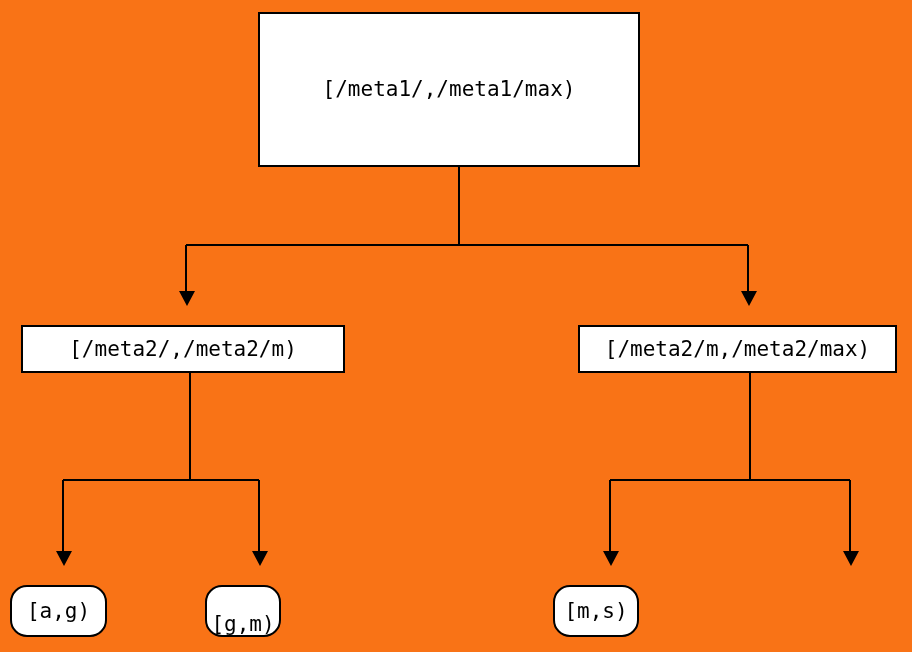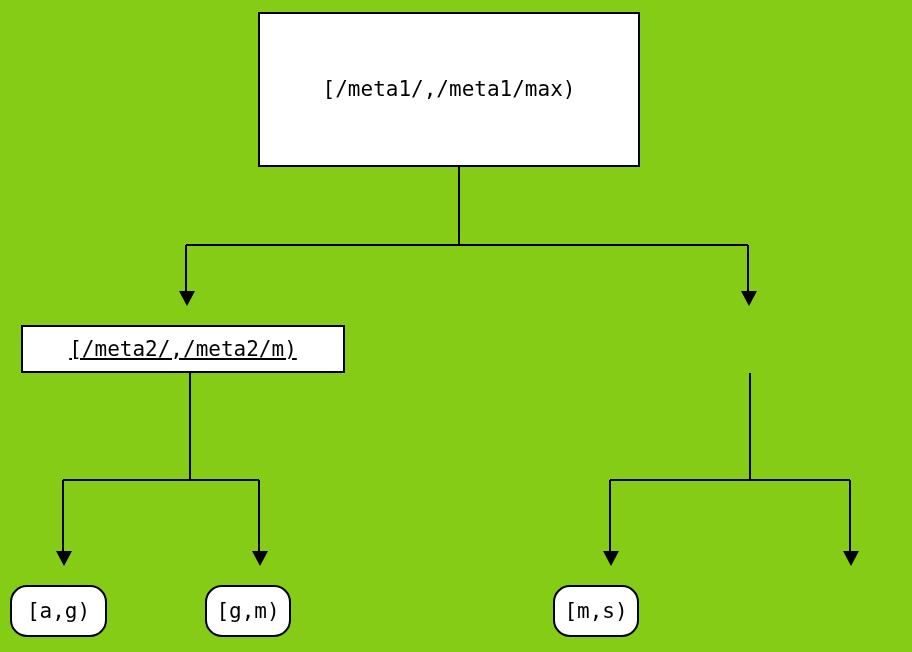--- a/index.html
+++ b/index.html
@@ -11,21 +11,21 @@
     width: 912px;
     height: 652px;
     font-family: "DejaVu Sans Mono", "Liberation Mono", monospace;
     color: #000000;
     overflow: hidden;
   }
   #diagram {
     position: relative;
     width: 912px;
     height: 652px;
-    background: #84cc16;
+    background: #f97316;
   }
   #edges {
     position: absolute;
     left: 0;
     top: 0;
     width: 912px;
     height: 652px;
     pointer-events: none;
   }
   .node {
@@ -51,35 +51,34 @@
     left: 258px;
     top: 12px;
     width: 382px;
     height: 155px;
   }
   .node-l2-left {
     left: 21px;
     top: 325px;
     width: 324px;
     height: 48px;
-    text-decoration: underline;
   }
   .node-l2-right {
     left: 578px;
     top: 325px;
     width: 319px;
     height: 48px;
   }
   .node-leaf {
     top: 585px;
     height: 52px;
     border-radius: 17px;
   }
   .leaf-ag   { left: 10px;  width: 97px; }
-  .leaf-gm   { left: 205px; width: 86px; }
+  .leaf-gm   { left: 205px; width: 76px; align-items: flex-end; }
   .leaf-ms   { left: 553px; width: 86px; }
   .leaf-smax { left: 779px; width: 118px; }
 </style>
 </head>
 <body>
 
 <div id="diagram">
 
   <svg id="edges" viewBox="0 0 912 652" width="912" height="652" xmlns="http://www.w3.org/2000/svg">
 
@@ -112,20 +111,23 @@
   </svg>
 
   <div class="node node-root">
     <span class="node-label">[/meta1/,/meta1/max)</span>
   </div>
 
   <div class="node node-l2-left">
     <span class="node-label">[/meta2/,/meta2/m)</span>
   </div>
 
+  <div class="node node-l2-right">
+    <span class="node-label">[/meta2/m,/meta2/max)</span>
+  </div>
 
   <div class="node node-leaf leaf-ag">
     <span class="node-label">[a,g)</span>
   </div>
 
   <div class="node node-leaf leaf-gm">
     <span class="node-label">[g,m)</span>
   </div>
 
   <div class="node node-leaf leaf-ms">

